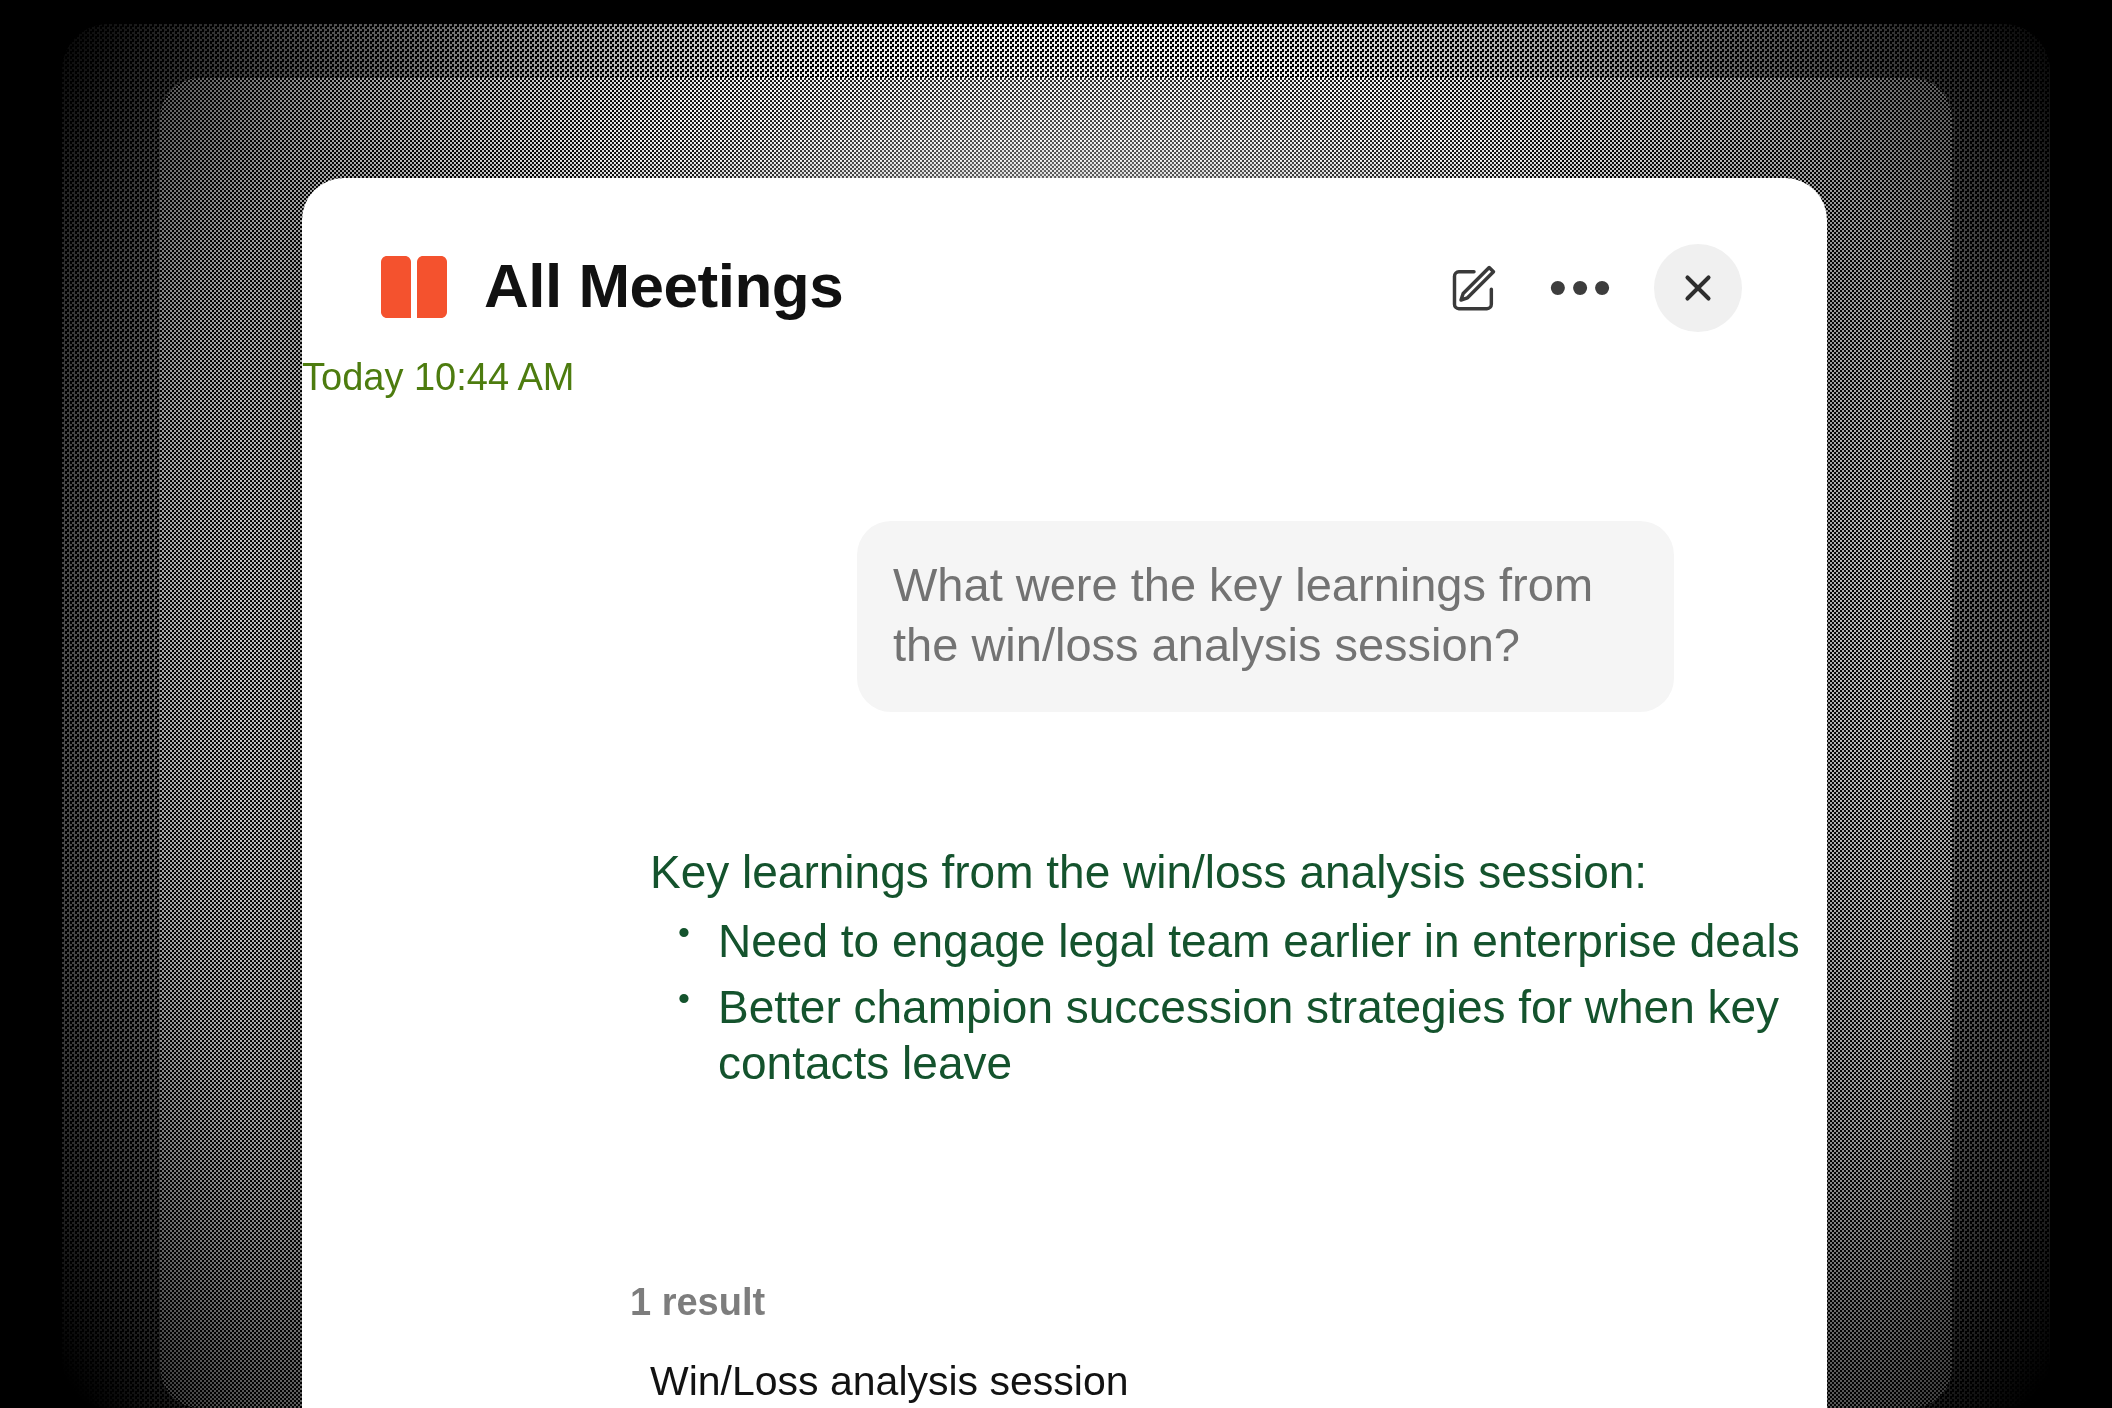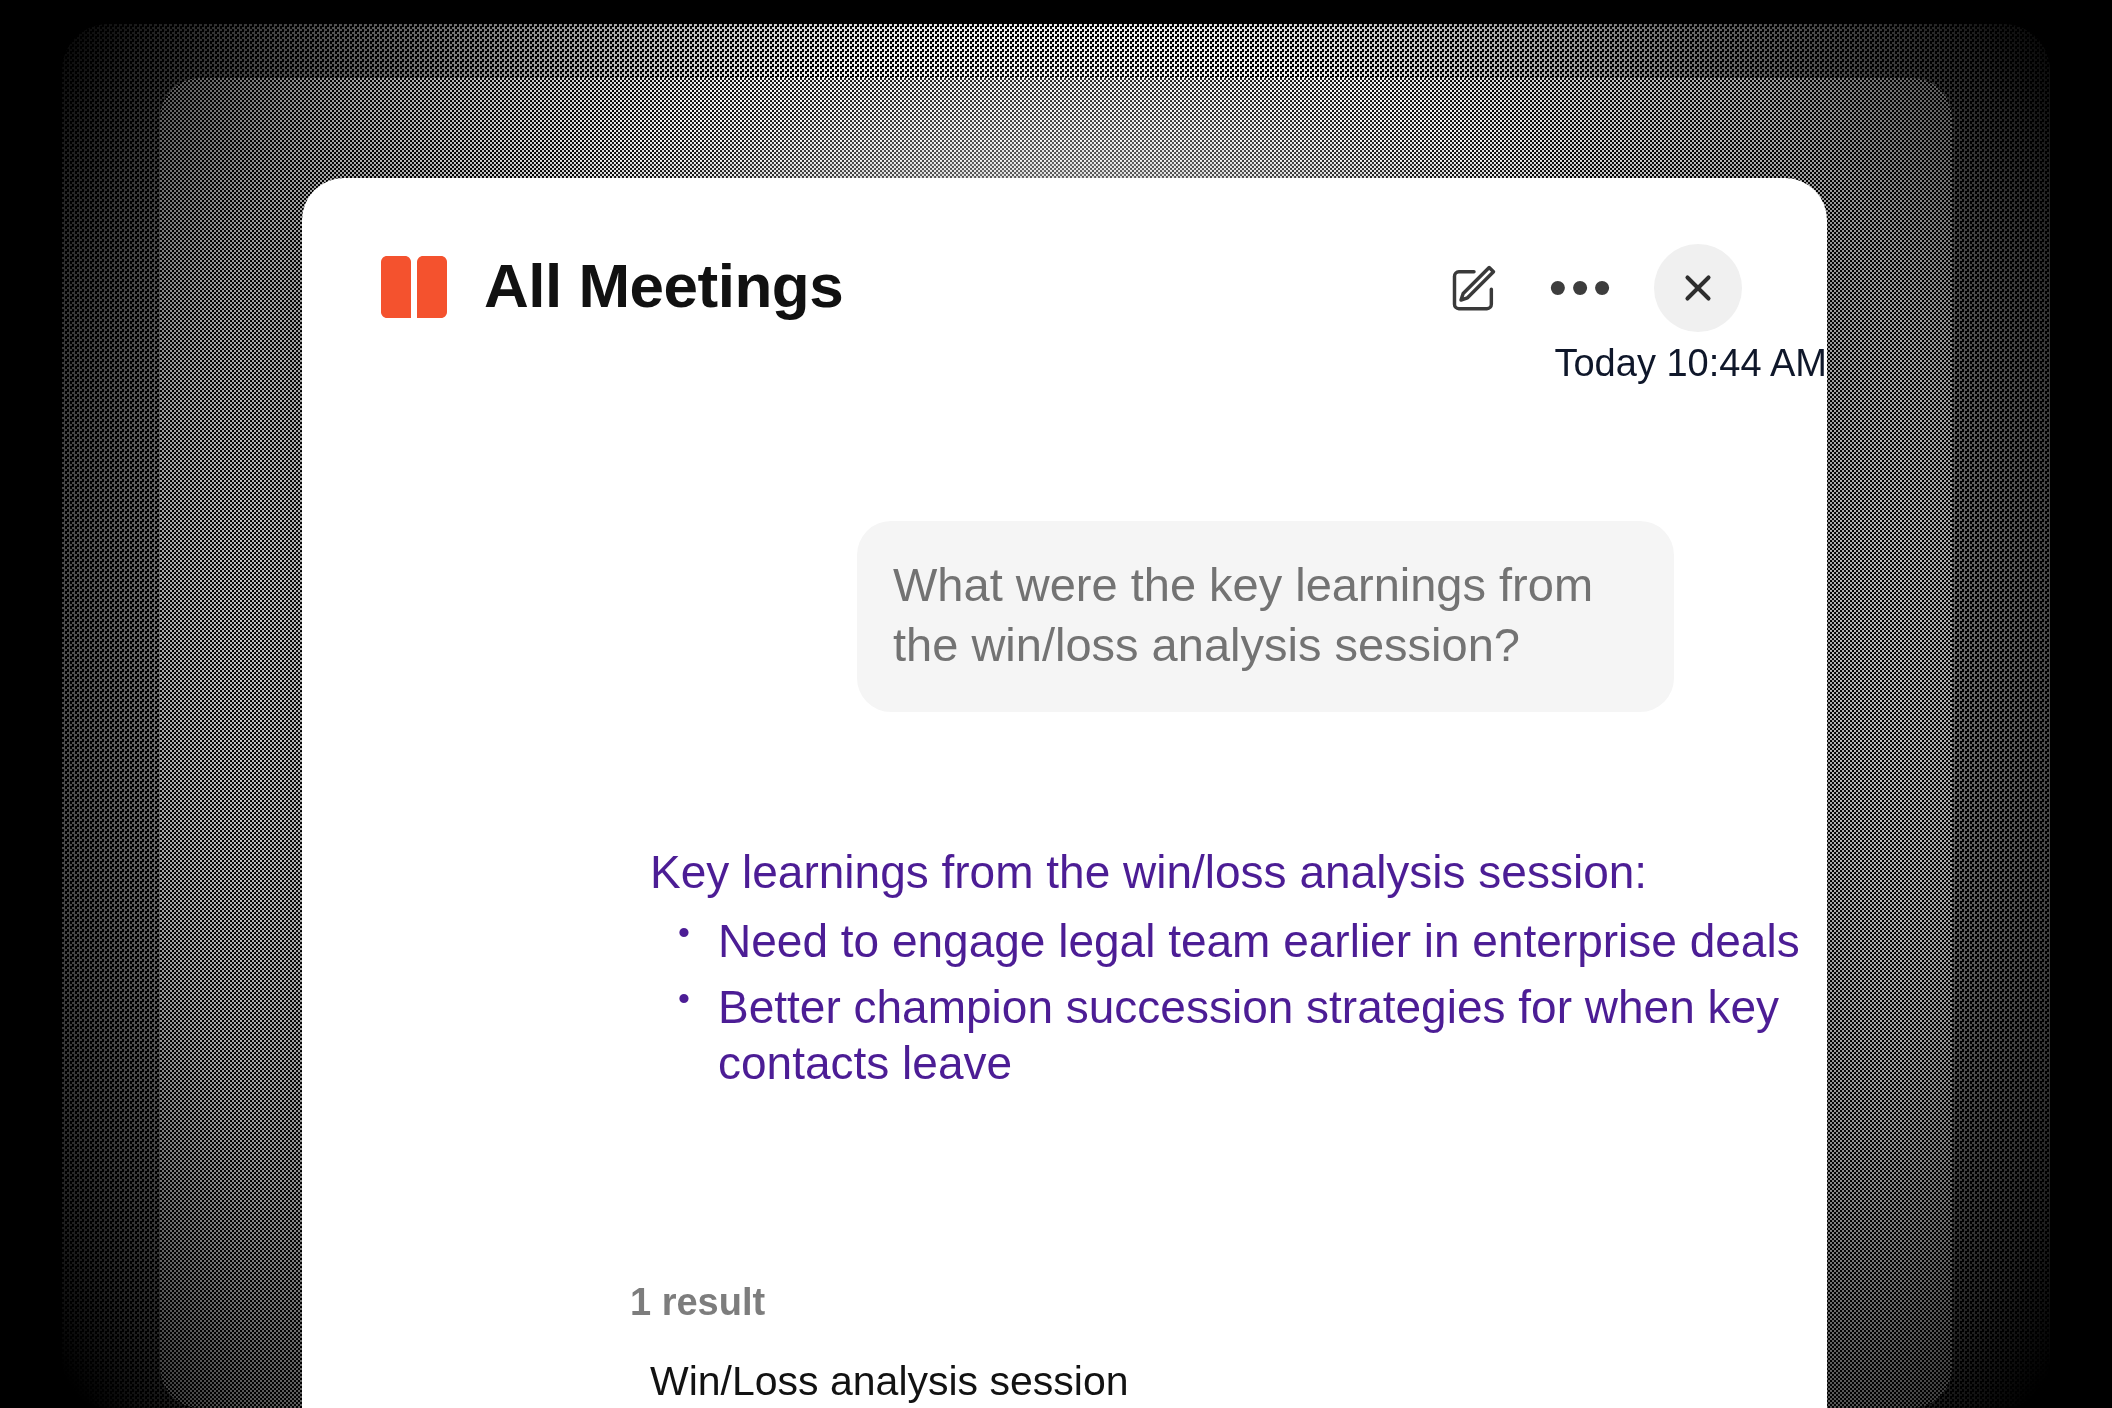--- a/index.html
+++ b/index.html
@@ -108,24 +108,24 @@
     left: 1352px;
     width: 88px;
     height: 88px;
     top: 66px;
     background: #f0f0f0;
     border-radius: 50%;
     color: #2e2e2e;
   }
 
   .timestamp {
-    text-align: right;
+    text-align: left;
     font-size: 38px;
-    color: #0f172a;
-    margin-top: 12px;
+    color: #4d7c0f;
+    margin-top: 26px;
   }
 
   .user-bubble {
     position: absolute;
     left: 555px;
     top: 343px;
     width: 817px;
     box-sizing: border-box;
     background: #f5f5f5;
     border-radius: 34px;
@@ -134,21 +134,21 @@
     line-height: 1.27;
     color: #737373;
   }
 
   .answer {
     position: absolute;
     left: 348px;
     top: 667px;
     width: 1150px;
     font-size: 46px;
-    color: #4c1d95;
+    color: #14532d;
     line-height: 1.18;
   }
   .answer-intro { margin: 0 0 14px 0; }
   .answer-list {
     margin: 0;
     padding: 0;
     list-style: none;
   }
   .answer-list li {
     position: relative;

